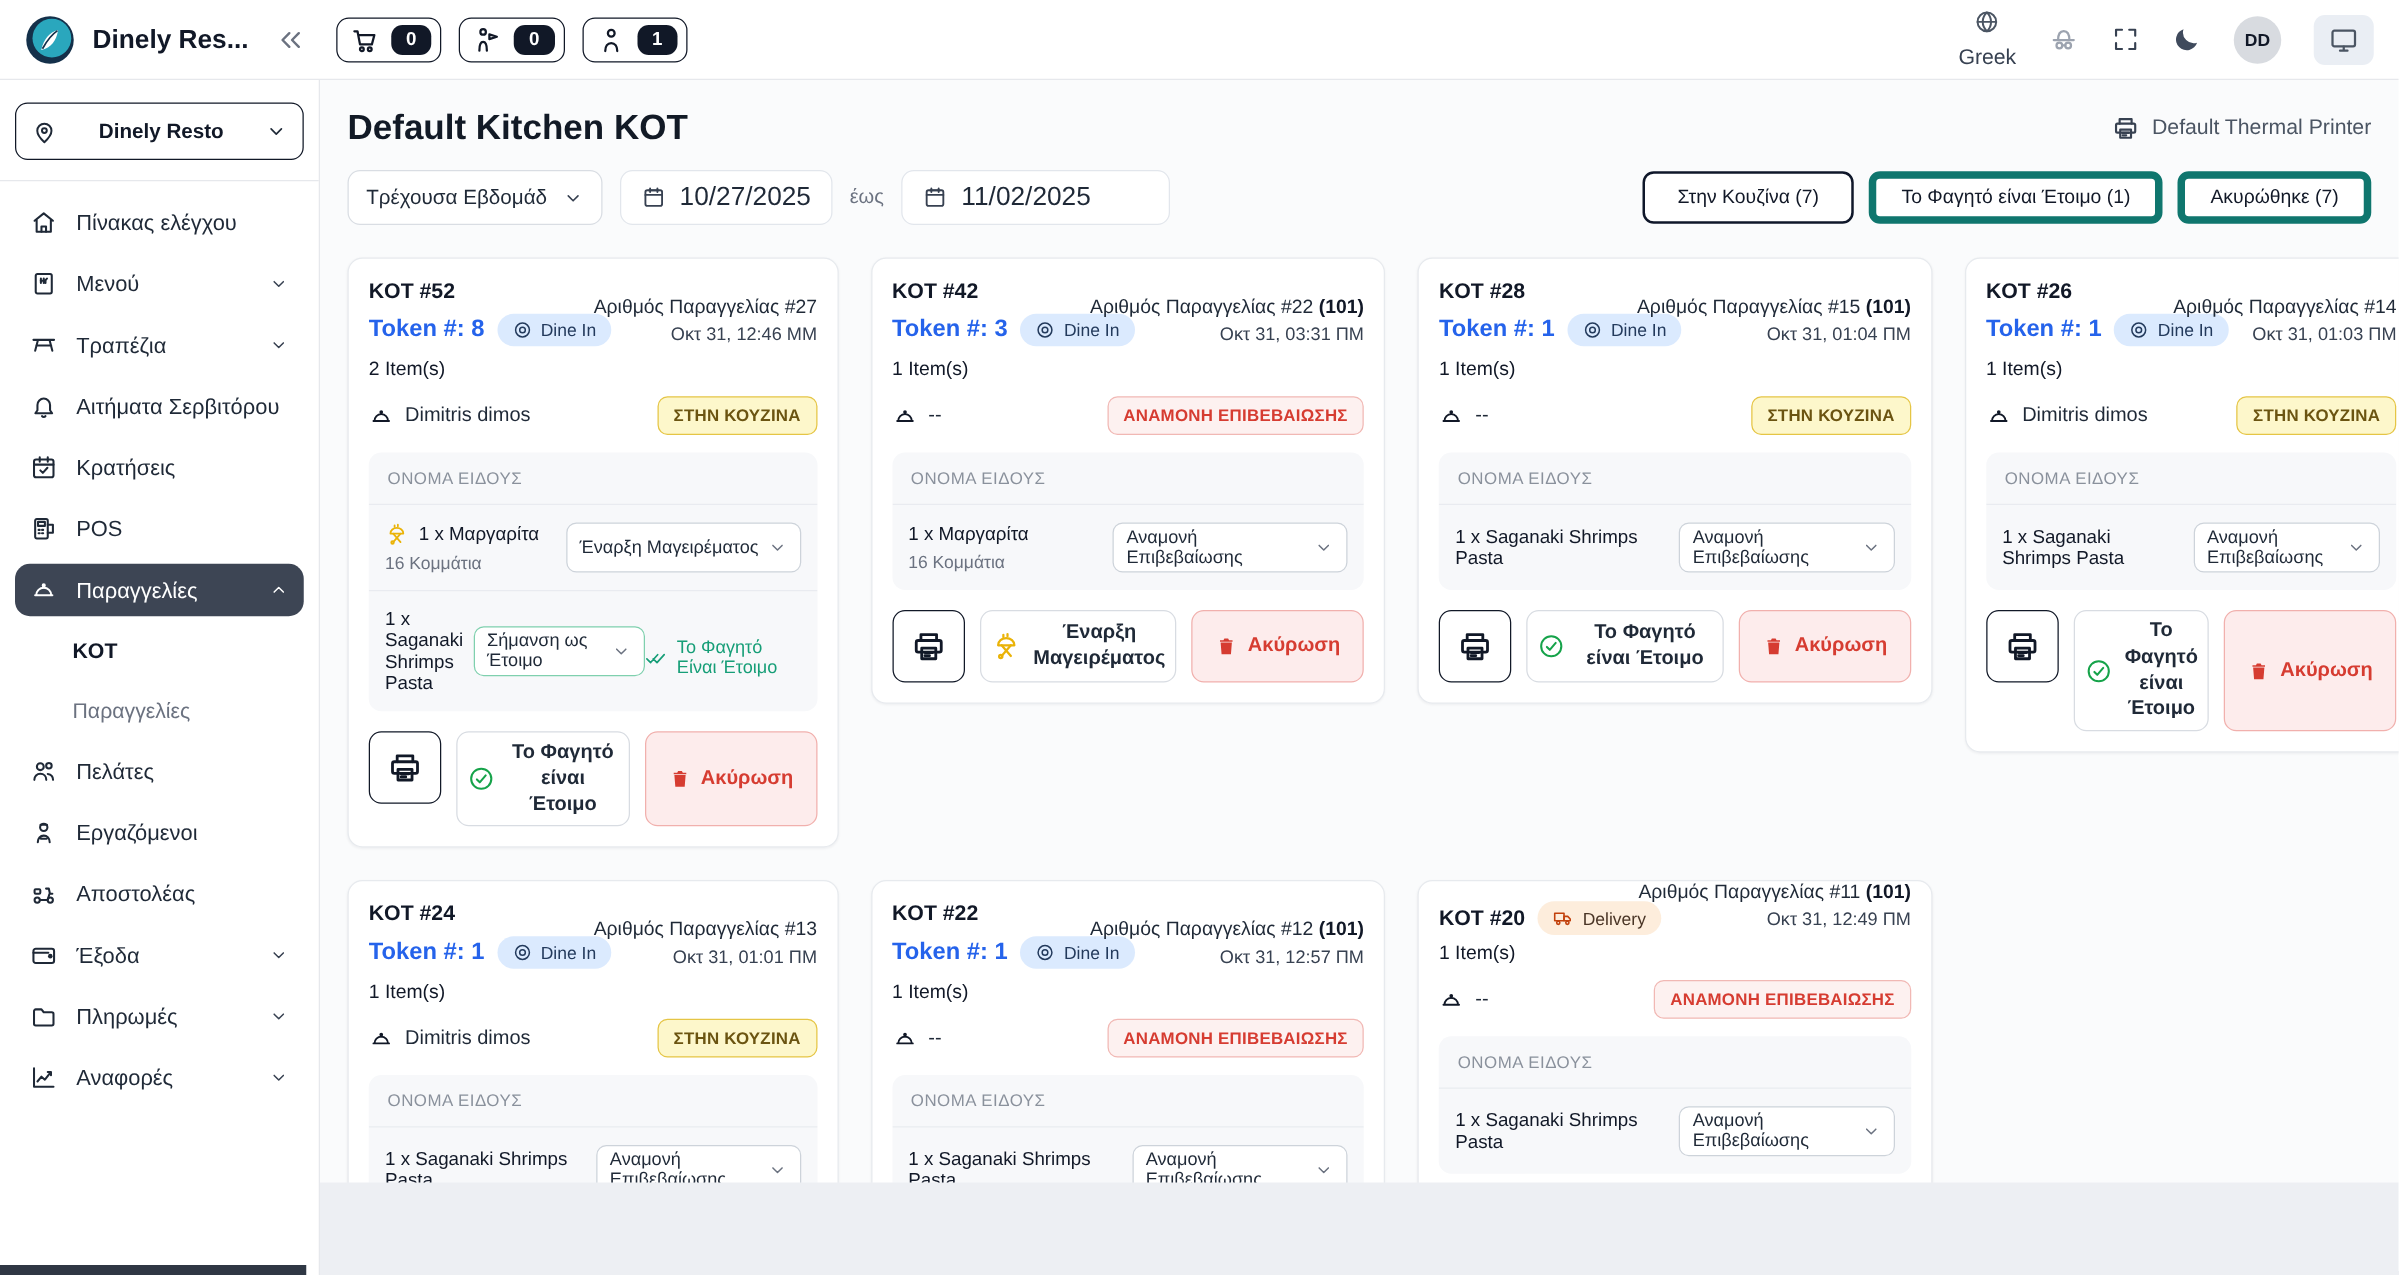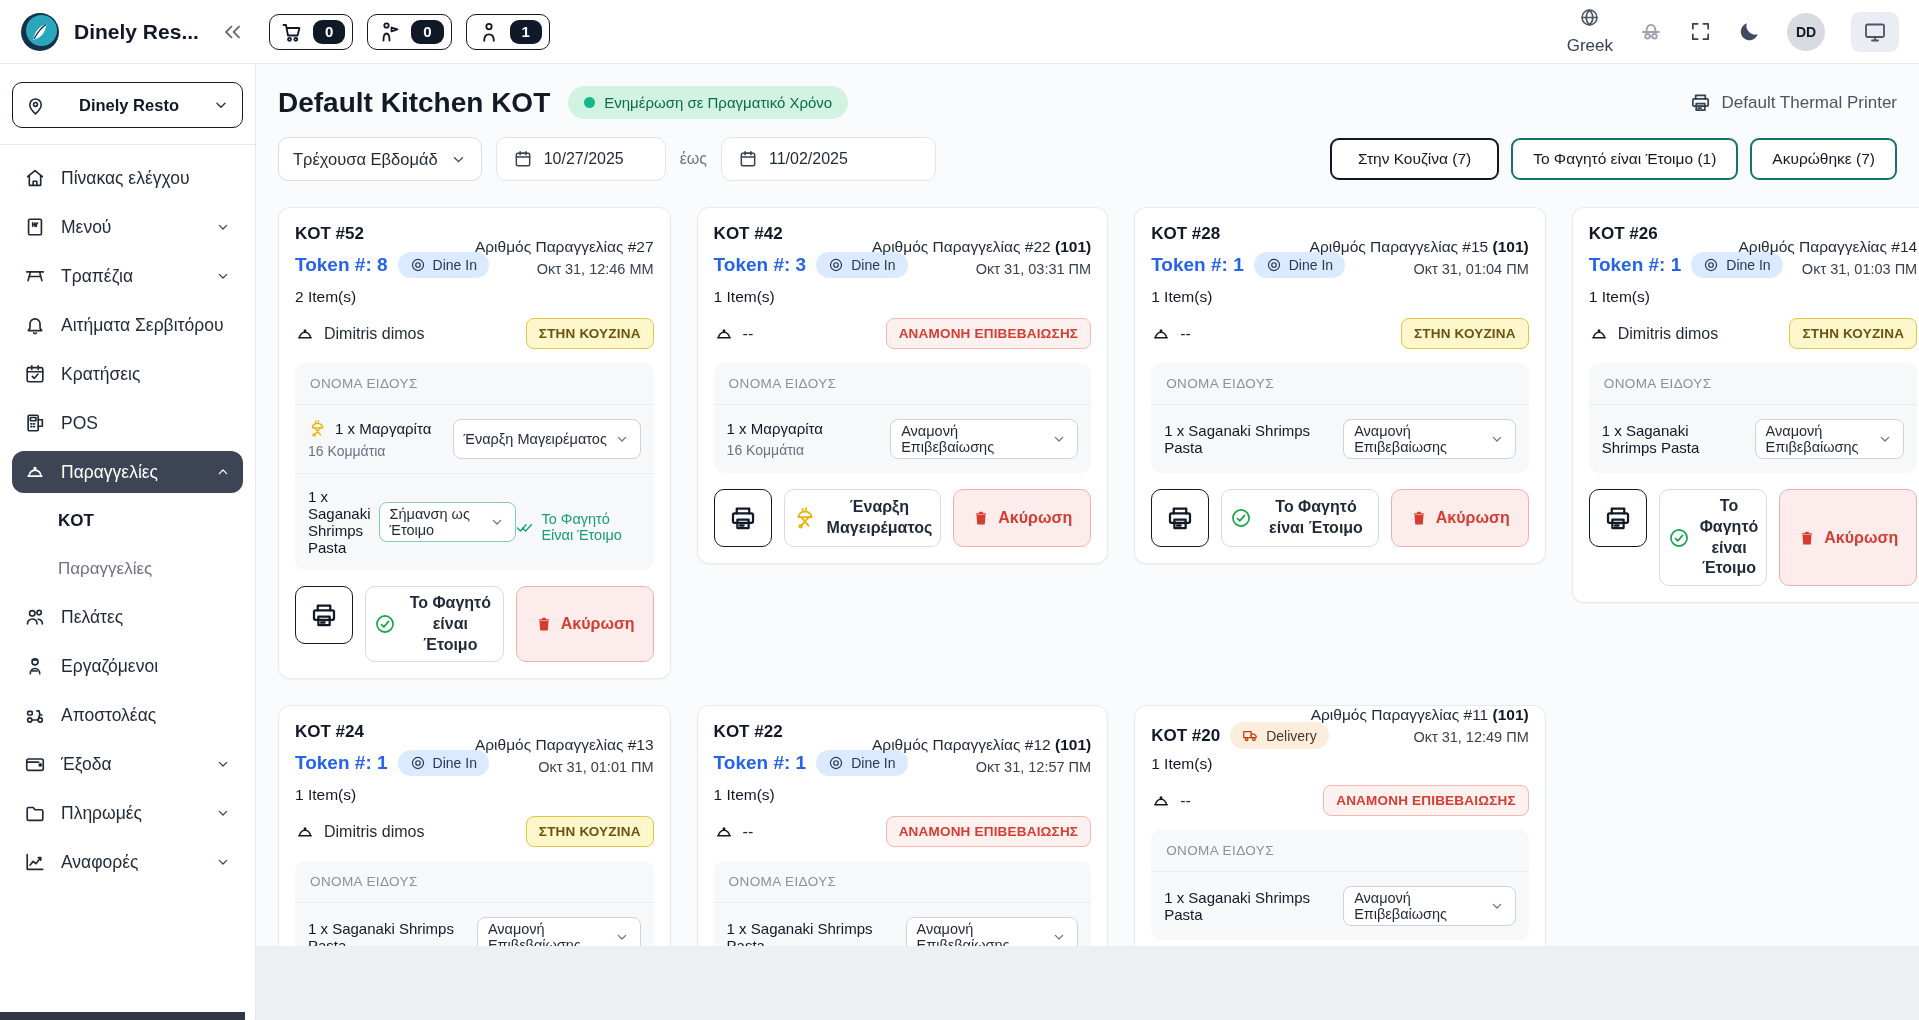--- a/index.html
+++ b/index.html
@@ -46,26 +46,26 @@
   .page-head { display:flex; align-items:center; margin-bottom:18px; }
   .page-title { font-size:28px; font-weight:700; color:#121a26; }
   .live-badge { display:flex; align-items:center; gap:9px; background:#d3f3e2; color:#0c6b4c; border-radius:999px; padding:8px 16px; font-size:15px; margin-left:18px; }
   .live-dot { width:11px; height:11px; border-radius:50%; background:#14b789; }
   .printer-label { margin-left:auto; display:flex; align-items:center; gap:10px; color:#4b5563; font-size:17px; }
   .printer-label svg { color:#374151; }
 
   .filter-row { display:flex; align-items:center; gap:14px; margin-bottom:26px; }
   .range-select { display:flex; align-items:center; gap:12px; background:#fff; border:1px solid #d9dde3; border-radius:10px; height:44px; padding:0 14px; font-size:16.5px; color:#1f2937; cursor:pointer; }
   .range-select .chev { color:#374151; }
-  .date-input { display:flex; align-items:center; gap:11px; background:#fff; border:1px solid #e2e6ec; border-radius:10px; height:44px; padding:0 16px; font-size:16px; color:#1f2937; min-width:170px; cursor:text; }
+  .date-input { display:flex; align-items:center; gap:11px; background:#fff; border:1px solid #e2e6ec; border-radius:10px; height:44px; padding:0 16px; font-size:21px; color:#1f2937; min-width:170px; cursor:text; }
   .date-input.wide { min-width:215px; }
   .date-input svg { color:#374151; }
   .between { color:#6b7280; font-size:16px; }
   .tabs { margin-left:auto; display:flex; gap:12px; }
-  .tab { background:#fff; border:2px solid #0f766e; border-radius:9px; height:42px; padding:0 20px; font-size:15.5px; color:#111827; cursor:pointer; }
+  .tab { background:#fff; border:6px solid #0f766e; border-radius:9px; height:42px; padding:0 20px; font-size:15.5px; color:#111827; cursor:pointer; }
   .tab.active { border:2px solid #0f172a; padding:0 26px; }
 
   
   .cards-grid { display:grid; grid-template-columns:repeat(4,1fr); gap:26px; align-items:start; }
   .card { background:#fff; border:1px solid #e7eaee; border-radius:12px; padding:16px; box-shadow:0 1px 2px rgba(16,24,40,.05); position:relative; }
   .kot-id { font-size:17px; font-weight:700; color:#111827; margin-bottom:8px; }
   .token-row { display:flex; align-items:center; gap:10px; margin-bottom:10px; }
   .token { color:#2563eb; font-weight:700; font-size:19px; white-space:nowrap; }
   .pill { display:inline-flex; align-items:center; gap:7px; border-radius:999px; padding:5px 12px; font-size:14px; white-space:nowrap; }
   .pill--dinein { background:#dbeafe; color:#233a5c; }
@@ -428,24 +428,20 @@
       <svg class="ic chev" width="16" height="16">
           <use href="#i-chevdown"></use>
         </svg>
     </div>
     <div class="sidebar-strip"></div>
   </nav>
 
   <main class="main">
     <div class="page-head">
       <h1 class="page-title">Default Kitchen KOT</h1>
-      <div class="live-badge">
-        <span class="live-dot"></span>
-        <span>Ενημέρωση σε Πραγματικό Χρόνο</span>
-      </div>
       <div class="printer-label">
         <svg class="ic" width="23" height="23">
             <use href="#i-printer"></use>
           </svg>
         <span>Default Thermal Printer</span>
       </div>
     </div>
 
     <div class="filter-row">
       <div class="range-select">

